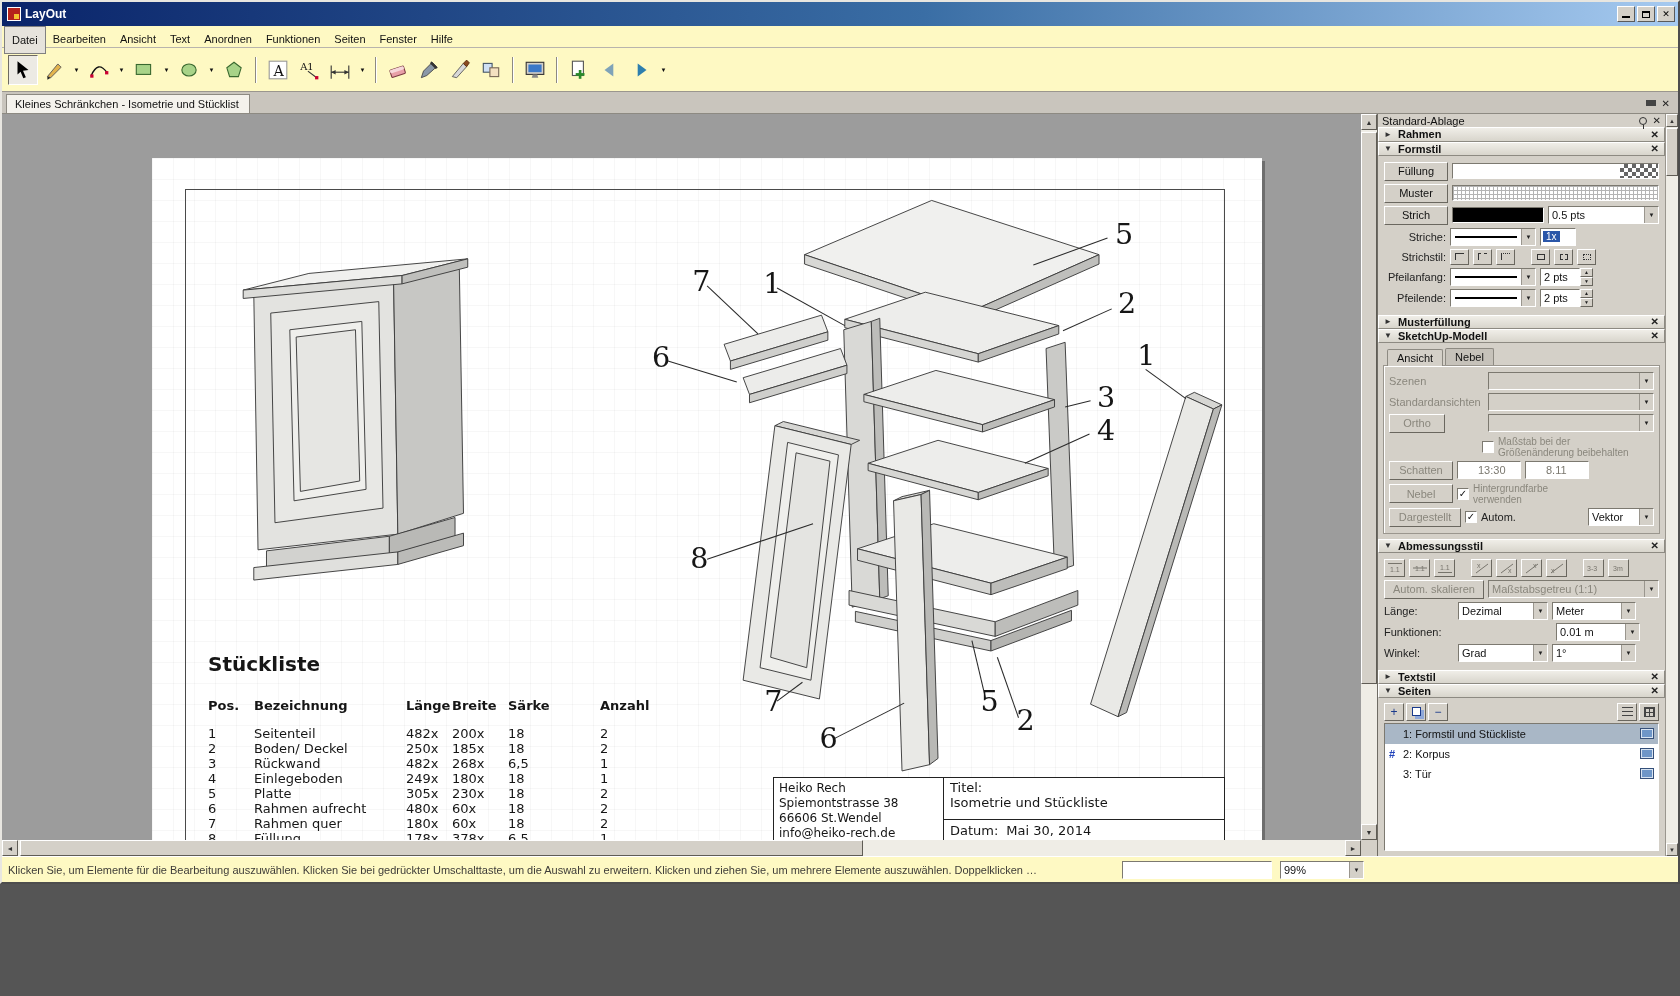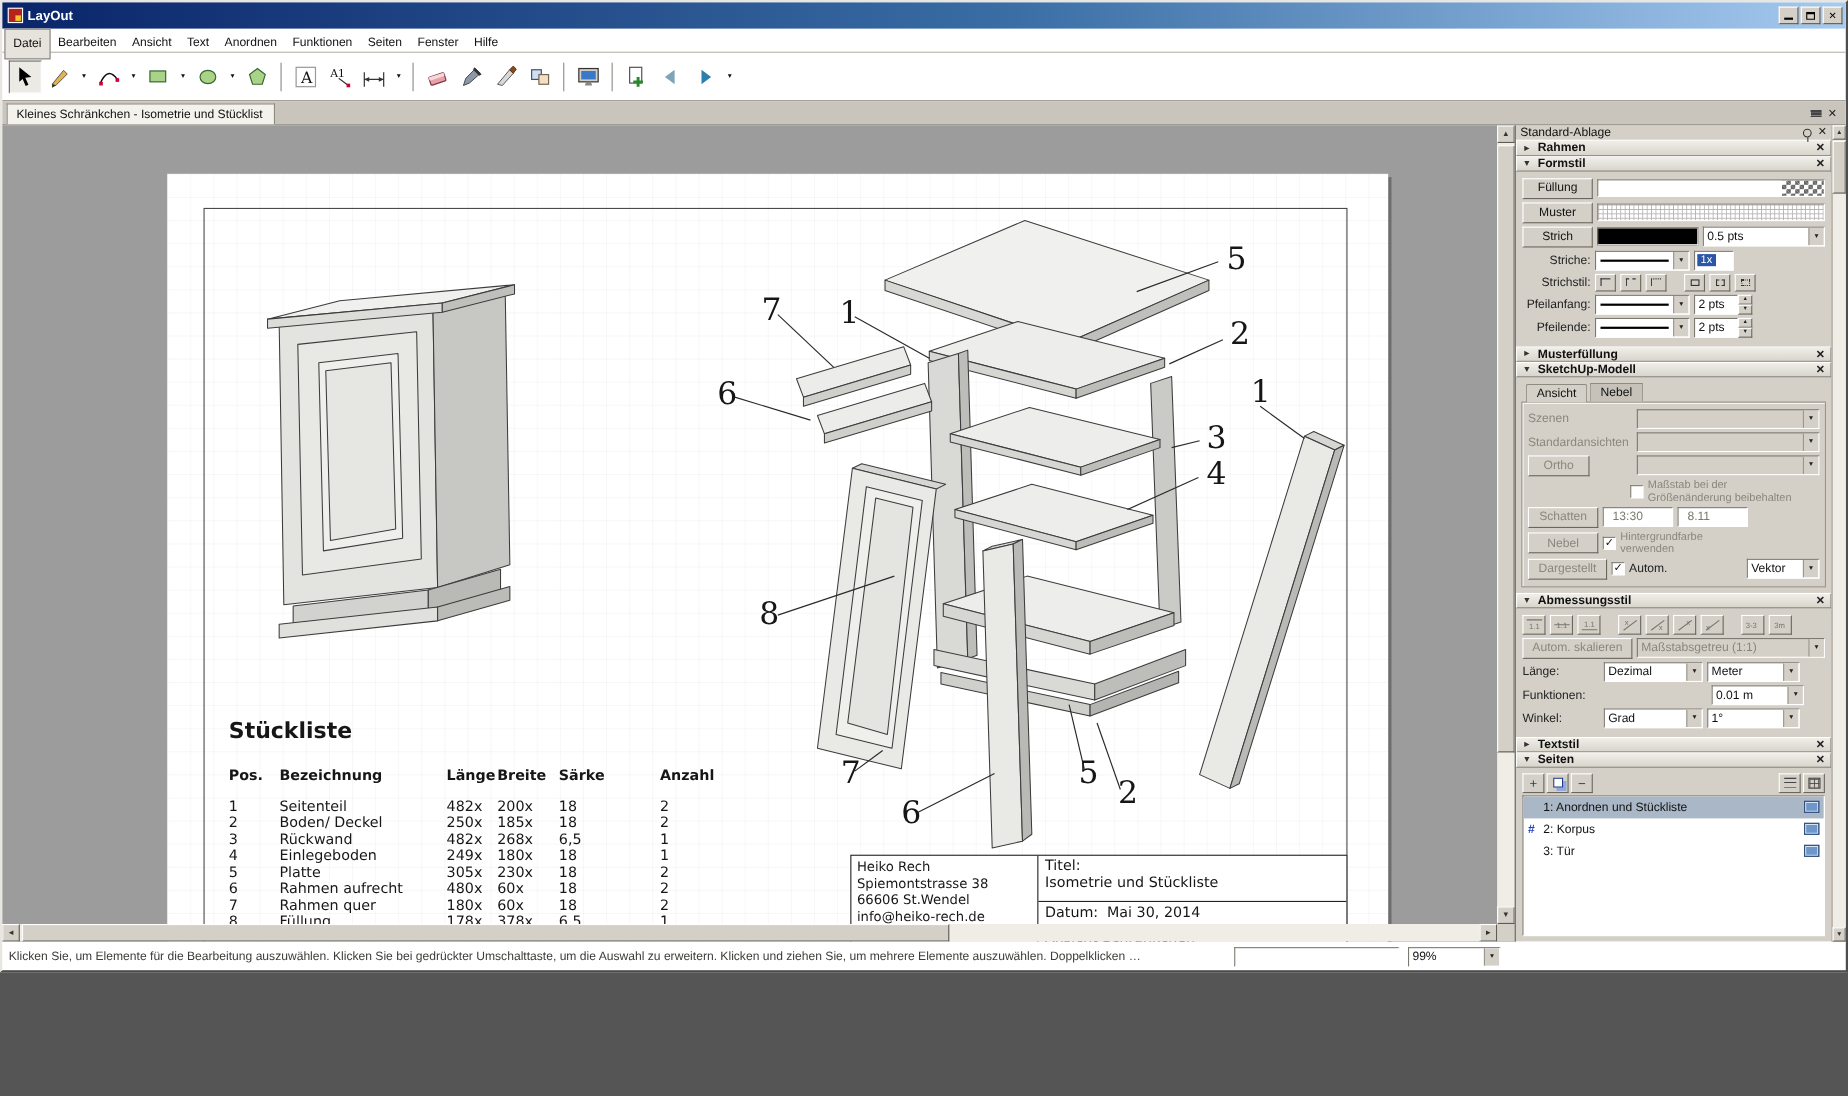--- a/index.html
+++ b/index.html
@@ -1,17 +1,17 @@
 <!DOCTYPE html>
 <html><head>
 <meta charset="utf-8">
 <style>
   html,body{margin:0;padding:0;background:#555;}
   *{box-sizing:border-box;}
-  .win{width:1680px;height:884px;margin:0 auto;background:#ffffff;border:2px solid;border-color:#e8e6e0 #4d4d4d #4d4d4d #e8e6e0;display:flex;flex-direction:column;font-family:"Liberation Sans",sans-serif;font-size:11px;color:#111;overflow:hidden;}
+  .win{width:1680px;height:884px;margin:0 auto;background:#fef9c3;border:2px solid;border-color:#e8e6e0 #4d4d4d #4d4d4d #e8e6e0;display:flex;flex-direction:column;font-family:"Liberation Sans",sans-serif;font-size:11px;color:#111;overflow:hidden;}
   
   .titlebar{height:24px;background:linear-gradient(90deg,#0a246a,#3a6ea5 55%,#a6caf0);display:flex;align-items:center;padding:0 3px;flex:0 0 auto;}
   .app-ico{width:14px;height:14px;background:#b5231c;border:1px solid #fff;margin:0 4px 0 2px;position:relative;}
   .app-ico:after{content:"";position:absolute;right:1px;bottom:1px;width:5px;height:5px;background:#f4c330;}
   .title-text{color:#fff;font-weight:bold;font-size:12px;flex:1;}
   .winbtn{width:18px;height:16px;background:#d4d0c8;border:1px solid;border-color:#fff #5a5a5a #5a5a5a #fff;margin-left:2px;display:flex;align-items:center;justify-content:center;font-size:9px;line-height:1;color:#000;}
   .winbtn .mini{width:8px;border-bottom:2px solid #000;height:8px;}
   .winbtn .maxi{width:8px;height:7px;border:1px solid #000;border-top-width:2px;}
   
   .menubar{height:22px;display:flex;align-items:stretch;padding-left:2px;flex:0 0 auto;border-bottom:1px solid #b8b4ac;}
@@ -103,21 +103,21 @@
   .g6{width:8px;height:6px;border:1px dotted #333;}
   .spin{display:inline-flex;height:18px;}
   .spin-v{width:40px;border:1px solid;border-color:#7c7970 #fff #fff #7c7970;background:#fff;font-size:11px;display:flex;align-items:center;padding:0 3px;}
   .spin-btns{width:13px;display:flex;flex-direction:column;}
   .su,.sd{flex:1;background:#d4d0c8;border:1px solid;border-color:#fff #6a675f #6a675f #fff;font-size:5px;display:flex;align-items:center;justify-content:center;color:#222;padding:0;}
   .chk{width:12px;height:12px;background:#fff;border:1px solid;border-color:#7c7970 #fff #fff #7c7970;font-size:10px;line-height:10px;text-align:center;color:#111;flex:0 0 auto;}
   .sk-tabs{display:flex;padding:2px 4px 0 6px;}
   .sk-tab{padding:2px 9px;border:1px solid #8d8a82;border-bottom:none;background:#c6c2ba;border-radius:2px 2px 0 0;margin-right:2px;}
   .sk-tab.active{background:#d4d0c8;position:relative;top:1px;}
   .sk-body{border:1px solid #9a968e;box-shadow:inset 1px 1px 0 #fff;margin:0 2px;padding:3px 2px;}
-  .slfield{width:64px;height:18px;border:1px solid;border-color:#7c7970 #fff #fff #7c7970;background:#fff;color:#7b786f;font-size:11px;display:flex;align-items:center;padding:0 8px;}
+  .slfield{width:64px;height:18px;border:1px solid;border-color:#7c7970 #fff #fff #7c7970;background:#fff;color:#7b786f;font-size:11px;display:flex;align-items:center;padding:0 20px;}
   .dib{width:21px;height:18px;background:#d4d0c8;border:1px solid;border-color:#fff #6a675f #6a675f #fff;display:inline-flex;align-items:center;justify-content:center;padding:0;}
   .gap8{width:8px;}
   
   .pg-toolbar{display:flex;align-items:center;gap:2px;margin:2px 3px;}
   .tbn2{width:20px;height:18px;background:#d4d0c8;border:1px solid;border-color:#fff #6a675f #6a675f #fff;display:inline-flex;align-items:center;justify-content:center;font-size:12px;color:#1a3a8c;padding:0;}
   .dup-ico{width:9px;height:9px;border:1px solid #1a3a8c;background:#fff;box-shadow:3px 3px 0 #8fa8d8;}
   .grid-ico{width:11px;height:10px;border:1px solid #444;background-image:linear-gradient(90deg,#444 1px,transparent 1px),linear-gradient(#444 1px,transparent 1px);background-size:4px 4px;}
   .list-ico{width:11px;height:9px;background:linear-gradient(#444 0 1px,#0000 1px 4px,#444 4px 5px,#0000 5px 8px,#444 8px 9px);}
   .pg-list{background:#fff;border:1px solid;border-color:#7c7970 #fff #fff #7c7970;margin:0 3px;height:128px;overflow:hidden;}
   .pg-row{height:20px;display:flex;align-items:center;padding:0 4px 0 4px;}
@@ -794,21 +794,21 @@
             <button class="tbn2">
                 <span class="list-ico"></span>
               </button>
             <button class="tbn2">
                 <span class="grid-ico"></span>
               </button>
           </div>
           <div class="pg-list">
             <div class="pg-row selected">
               <span class="pg-flag"></span>
-              <span class="pg-label">1: Anordnen und Stückliste</span>
+              <span class="pg-label">1: Formstil und Stückliste</span>
               <span class="mon"></span>
             </div>
             <div class="pg-row">
               <span class="pg-flag">#</span>
               <span class="pg-label">2: Korpus</span>
               <span class="mon"></span>
             </div>
             <div class="pg-row">
               <span class="pg-flag"></span>
               <span class="pg-label">3: Tür</span>

